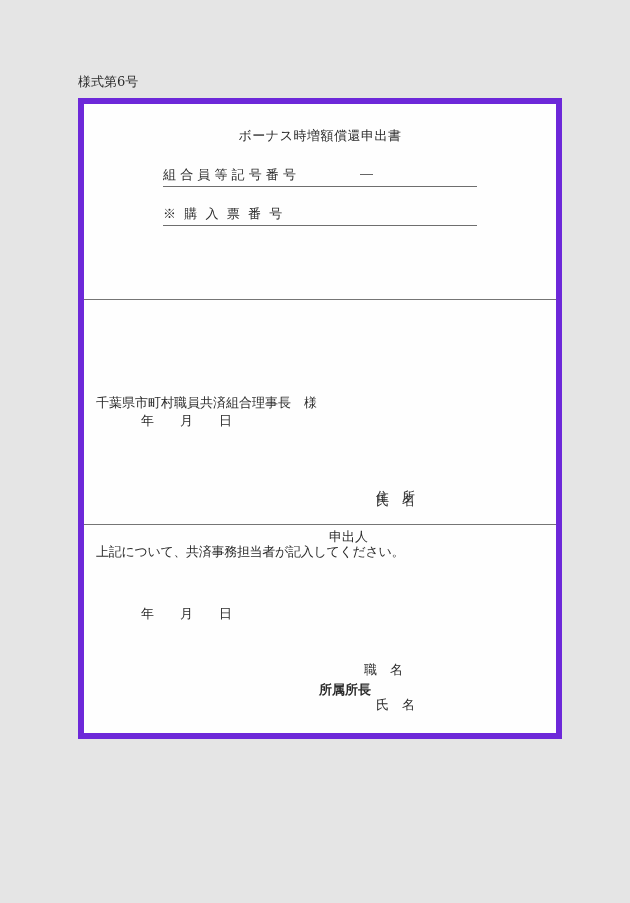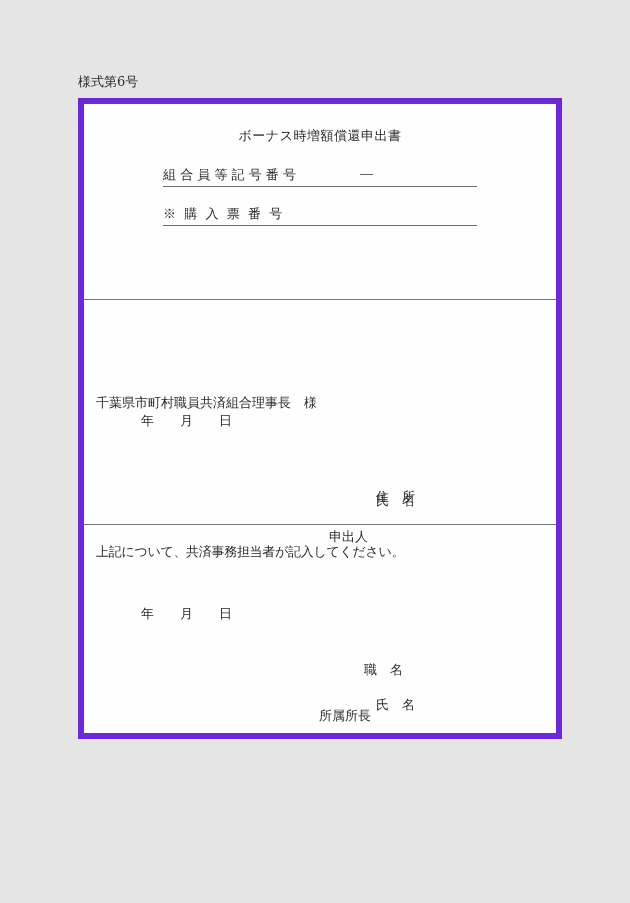--- a/index.html
+++ b/index.html
@@ -45,21 +45,21 @@
   .statement { position: absolute; left: 12px; top: 214px; letter-spacing: -0.6px; white-space: nowrap; }
   .addressee { position: absolute; left: 12px; top: 259px; margin-top: 32px; }
   .dateline  { position: absolute; left: 57px; white-space: pre; }
   #date1 { top: 309px; }
   #date2 { top: 502px; }
   .confirm { position: absolute; left: 12px; top: 440px; letter-spacing: -0.3px; white-space: nowrap; }
   .pos-addr-label   { position: absolute; left: 292px; top: 355px; margin-top: 30px; }
   .pos-applicant    { position: absolute; left: 245px; top: 384px; margin-top: 41px; }
   .pos-name-label-1 { position: absolute; left: 292px; top: 389px; }
   .pos-title-label  { position: absolute; left: 280px; top: 558px; }
-  .pos-office-role  { position: absolute; left: 235px; top: 604px; }
+  .pos-office-role  { position: absolute; left: 235px; top: 578px; font-weight: bold; }
   .pos-name-label-2 { position: absolute; left: 292px; top: 593px; }
   .footnote { position: absolute; left: 90px; top: 737px; letter-spacing: -0.6px; white-space: nowrap; }
 </style>
 </head>
 <body>
 
 <div class="page">
 
   <div class="formnum">様式第6号</div>
 

